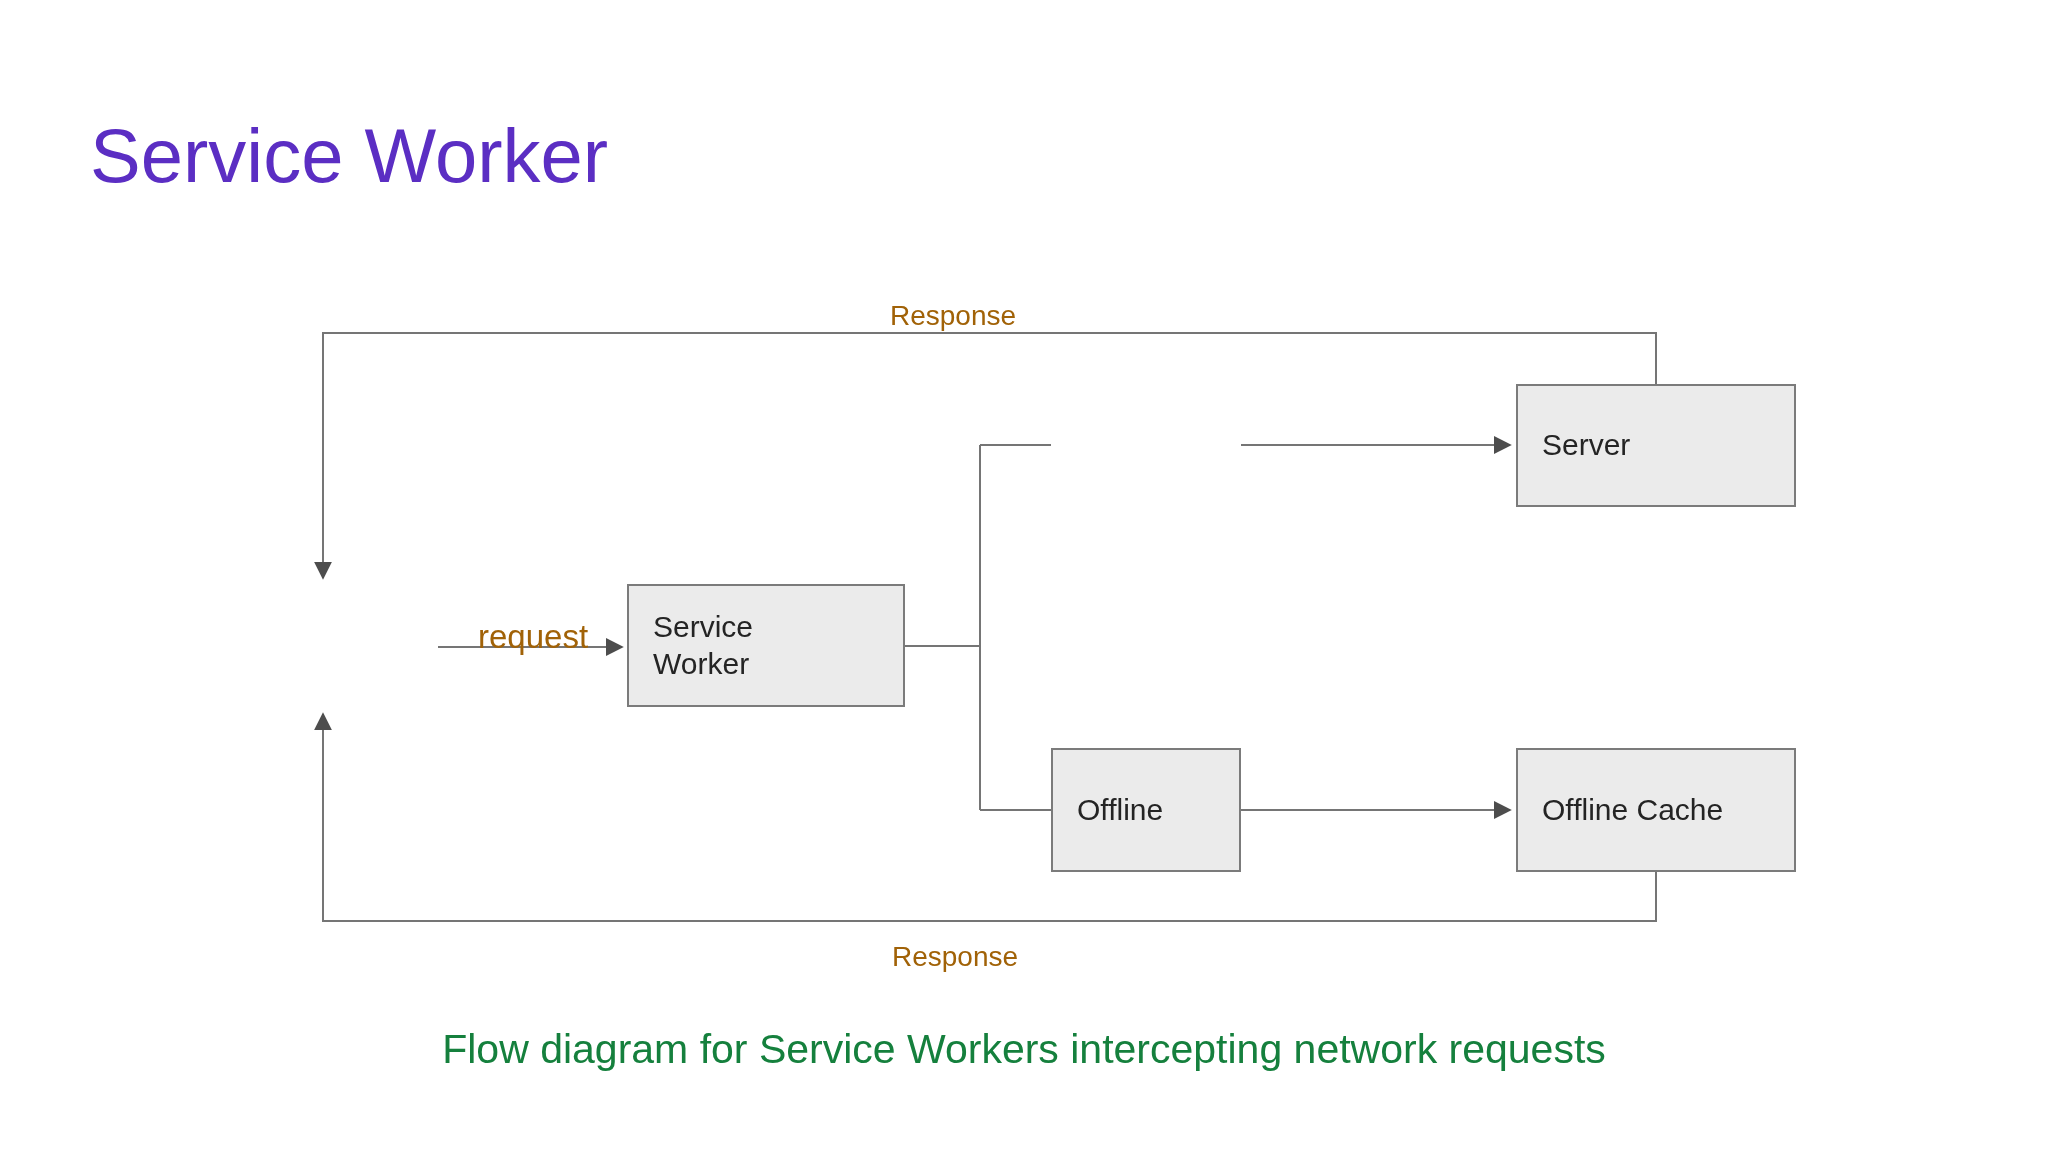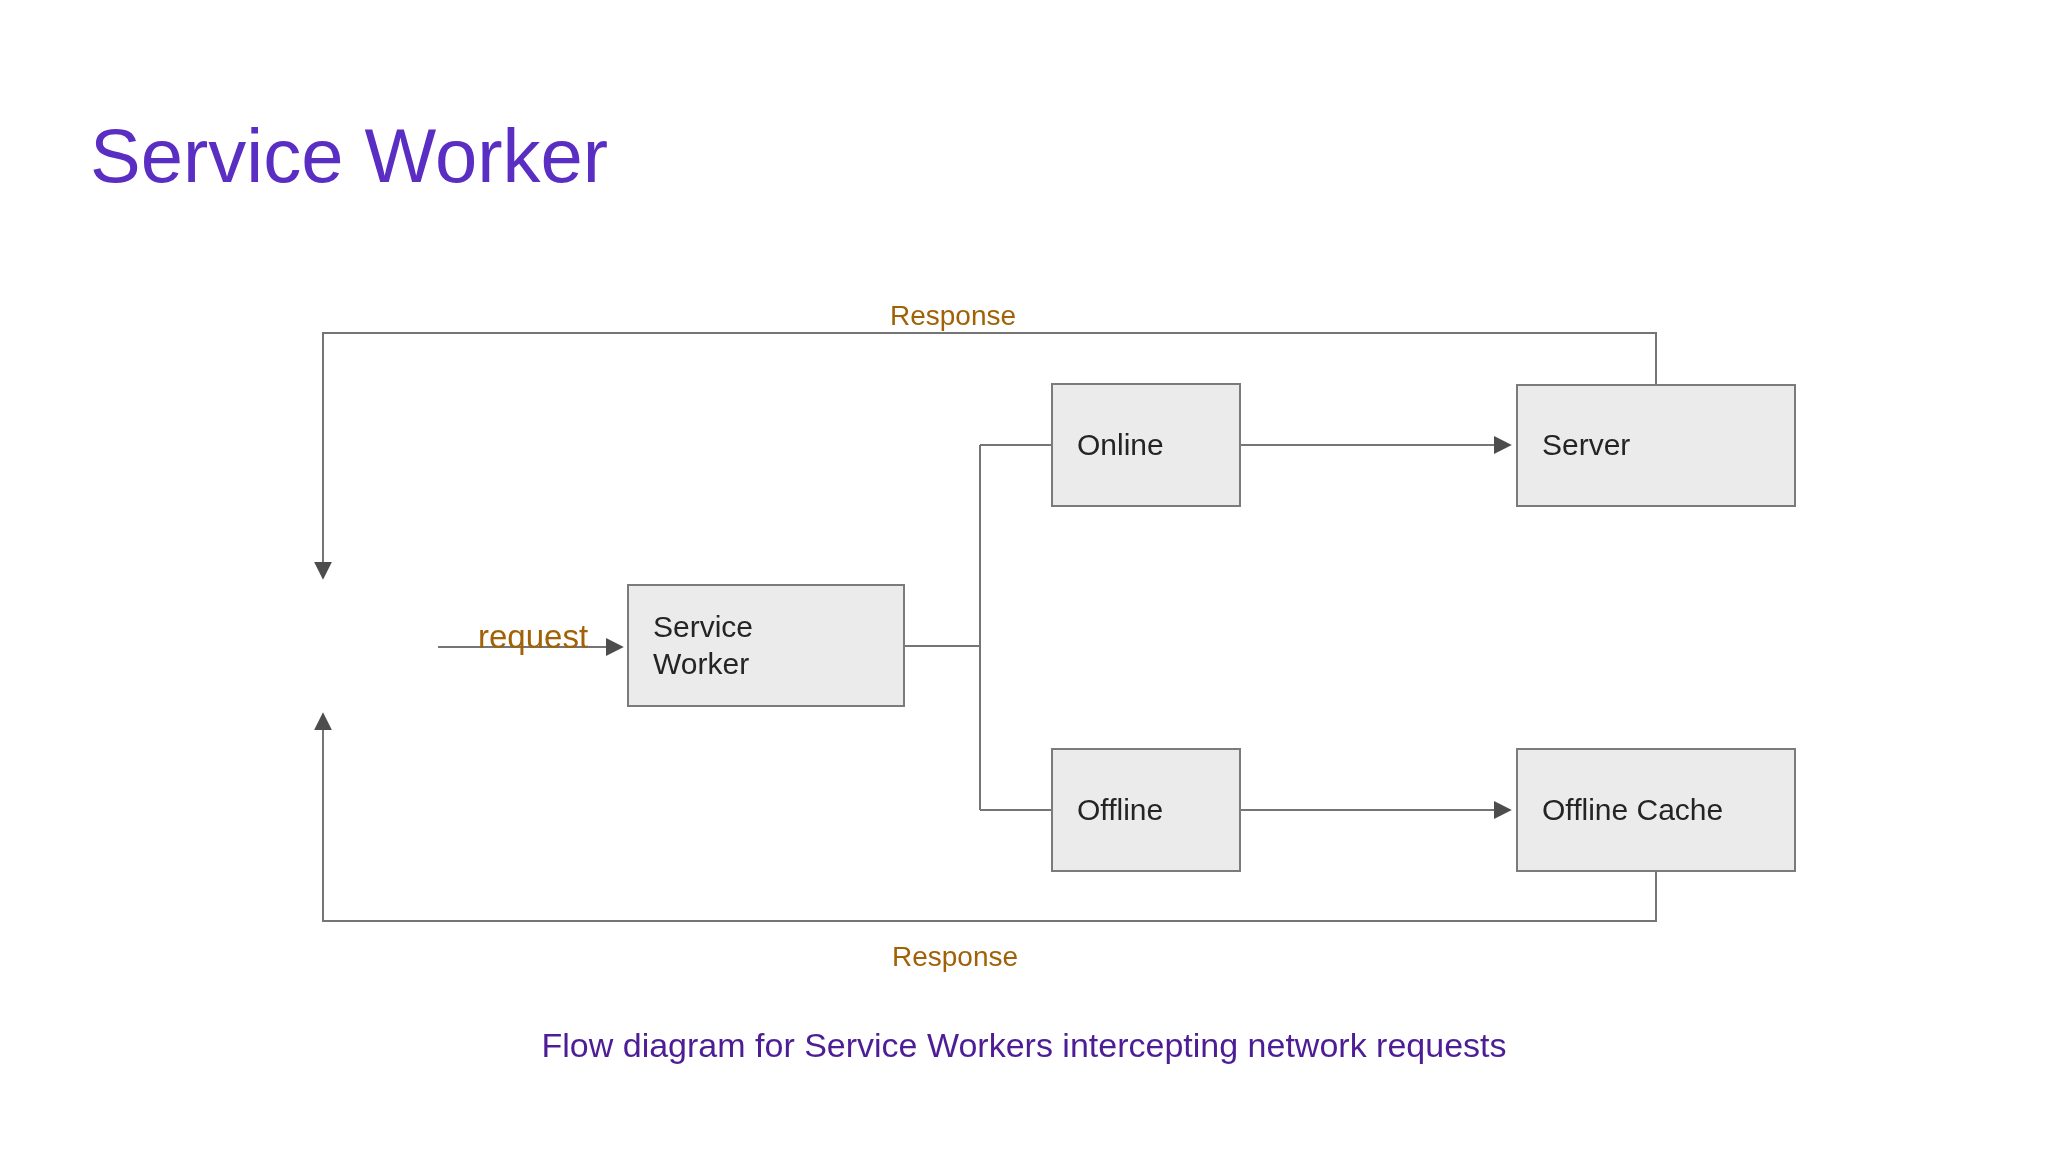--- a/index.html
+++ b/index.html
@@ -72,22 +72,22 @@
   }
   .label-request         { left: 478px; top: 610px; font-size: 33px; }
   .label-response-top    { left: 890px; top: 292px; font-size: 28px; }
   .label-response-bottom { left: 892px; top: 933px; font-size: 28px; }
   .caption {
     position: absolute;
     left: 0;
     top: 1026px;
     width: 2048px;
     text-align: center;
-    font-size: 34px;
-    color: #4c1d95;
+    font-size: 41px;
+    color: #15803d;
     z-index: 3;
     font-family: "Liberation Sans", sans-serif;
   }
 </style>
 </head>
 <body>
 
 <main class="diagram-canvas">
 
   <h1 class="page-title">Service Worker</h1>
@@ -116,23 +116,20 @@
     <path d="M 1656 384 L 1656 333 L 323 333 L 323 578" fill="none" stroke="#757575" stroke-width="2" marker-end="url(#arrow)"></path>
 
     <path d="M 1656 872 L 1656 921 L 323 921 L 323 714" fill="none" stroke="#757575" stroke-width="2" marker-end="url(#arrow)"></path>
   </svg>
 
 
   <div class="node node-service-worker">
     <span class="node-label">Service Worker</span>
   </div>
 
-  <div class="node node-online">
-    <span class="node-label">Online</span>
-  </div>
 
   <div class="node node-offline">
     <span class="node-label">Offline</span>
   </div>
 
   <div class="node node-server">
     <span class="node-label">Server</span>
   </div>
 
   <div class="node node-offline-cache">

